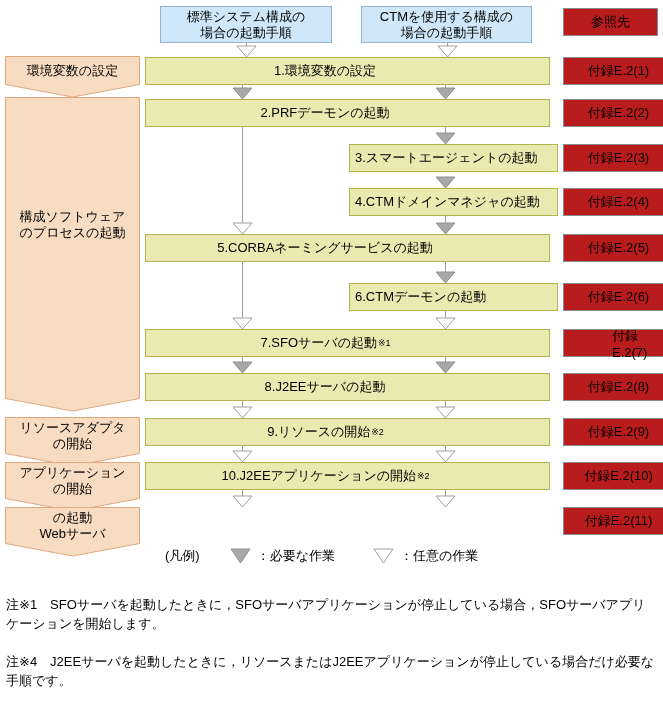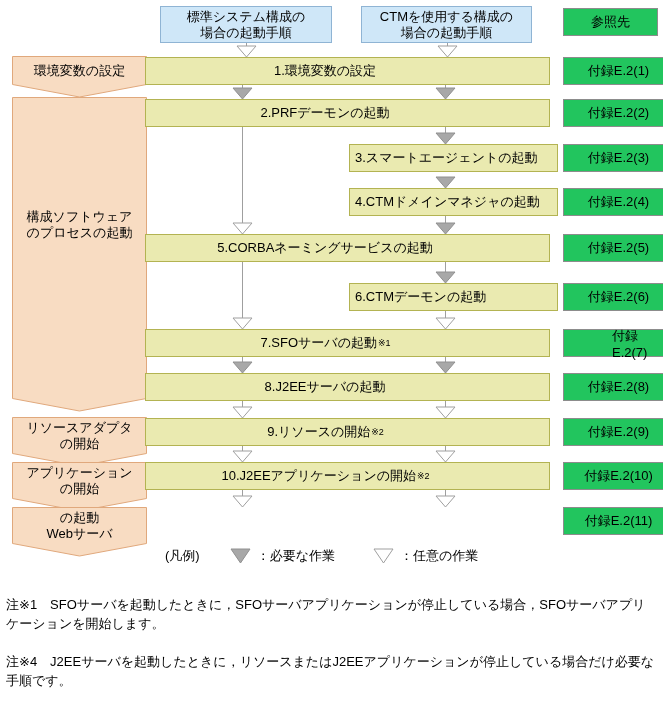--- a/index.html
+++ b/index.html
@@ -1,29 +1,29 @@
 <!DOCTYPE html>
 <html><head>
 <meta charset="utf-8">
 <style>
   html,body{margin:0;padding:0;background:#ffffff;}
   body{font-family:"Liberation Sans","DejaVu Sans",sans-serif;color:#000;}
   .canvas{position:relative;width:663px;height:704px;background:#fff;overflow:hidden;}
   .bluebox{position:absolute;background:#cfe7f8;border:1px solid #8fb4d4;box-sizing:border-box;
     display:flex;flex-direction:column;align-items:center;justify-content:center;
     font-size:13px;line-height:16px;text-align:center;}
-  .refbox{position:absolute;background:#22c55e;border:1px solid #8c8c8c;box-sizing:border-box;
+  .refbox{position:absolute;background:#b91c1c;border:1px solid #8c8c8c;box-sizing:border-box;
     display:flex;align-items:center;justify-content:center;font-size:13px;}
   .step{position:absolute;background:#eaeab0;border:1px solid #b3b352;box-sizing:border-box;
     height:28px;display:flex;align-items:center;font-size:13px;}
   .step.full{left:145px;width:405px;justify-content:center;padding-right:44px;}
   .step.narrow{left:349px;width:209px;padding-left:5px;}
   .step sup{font-size:9px;line-height:9px;margin-left:1px;}
   .refcell{left:563px;width:111px;height:28px;}
-  .phase{position:absolute;left:12px;width:118px;}
+  .phase{position:absolute;left:5px;width:118px;}
   .phase svg{position:absolute;left:0;top:0;display:block;}
   .phase .ptxt{position:absolute;left:0;width:135px;text-align:center;font-size:13px;line-height:16px;}
   .vline{position:absolute;width:1px;background:#9f9f9f;}
   .tri{position:absolute;width:21px;height:13px;}
   .legend{position:absolute;left:163px;top:547px;display:flex;align-items:center;font-size:13px;}
   .legend .lt{margin:0 2px;}
   .legend svg{display:block;margin:0 4px;}
   .notes{position:absolute;left:6px;top:595px;width:652px;font-size:13px;line-height:19px;}
   .notes p{margin:0 0 19px 0;}
 </style>

